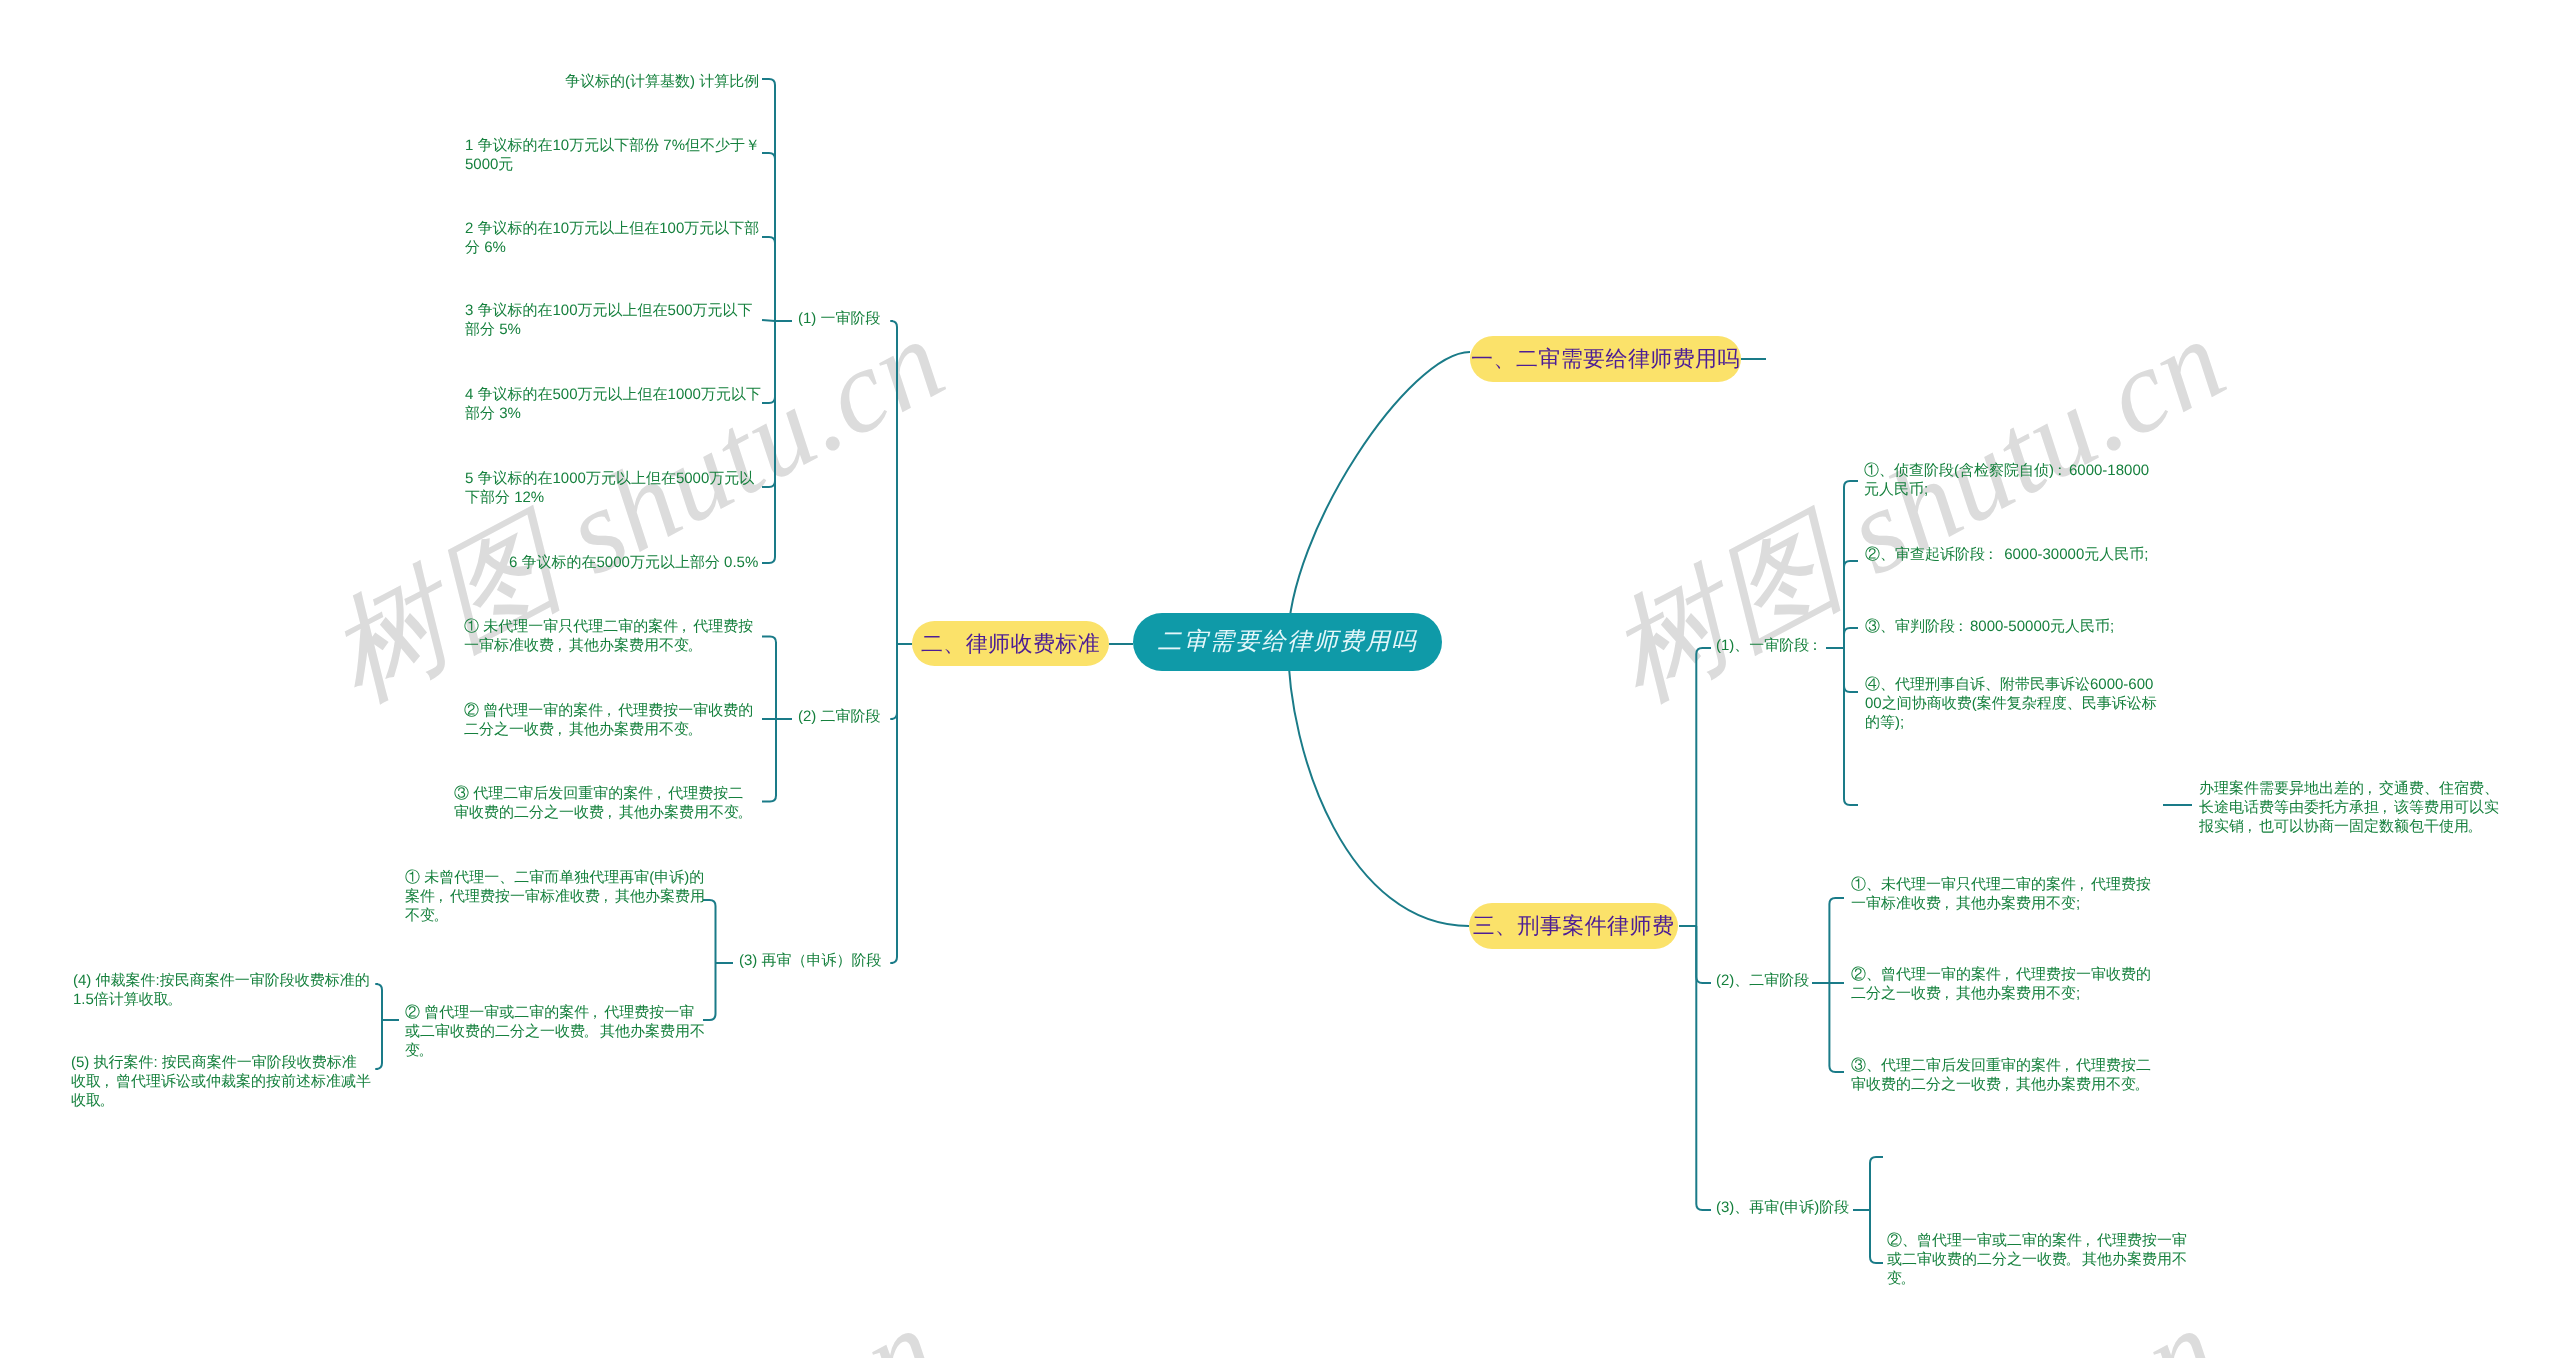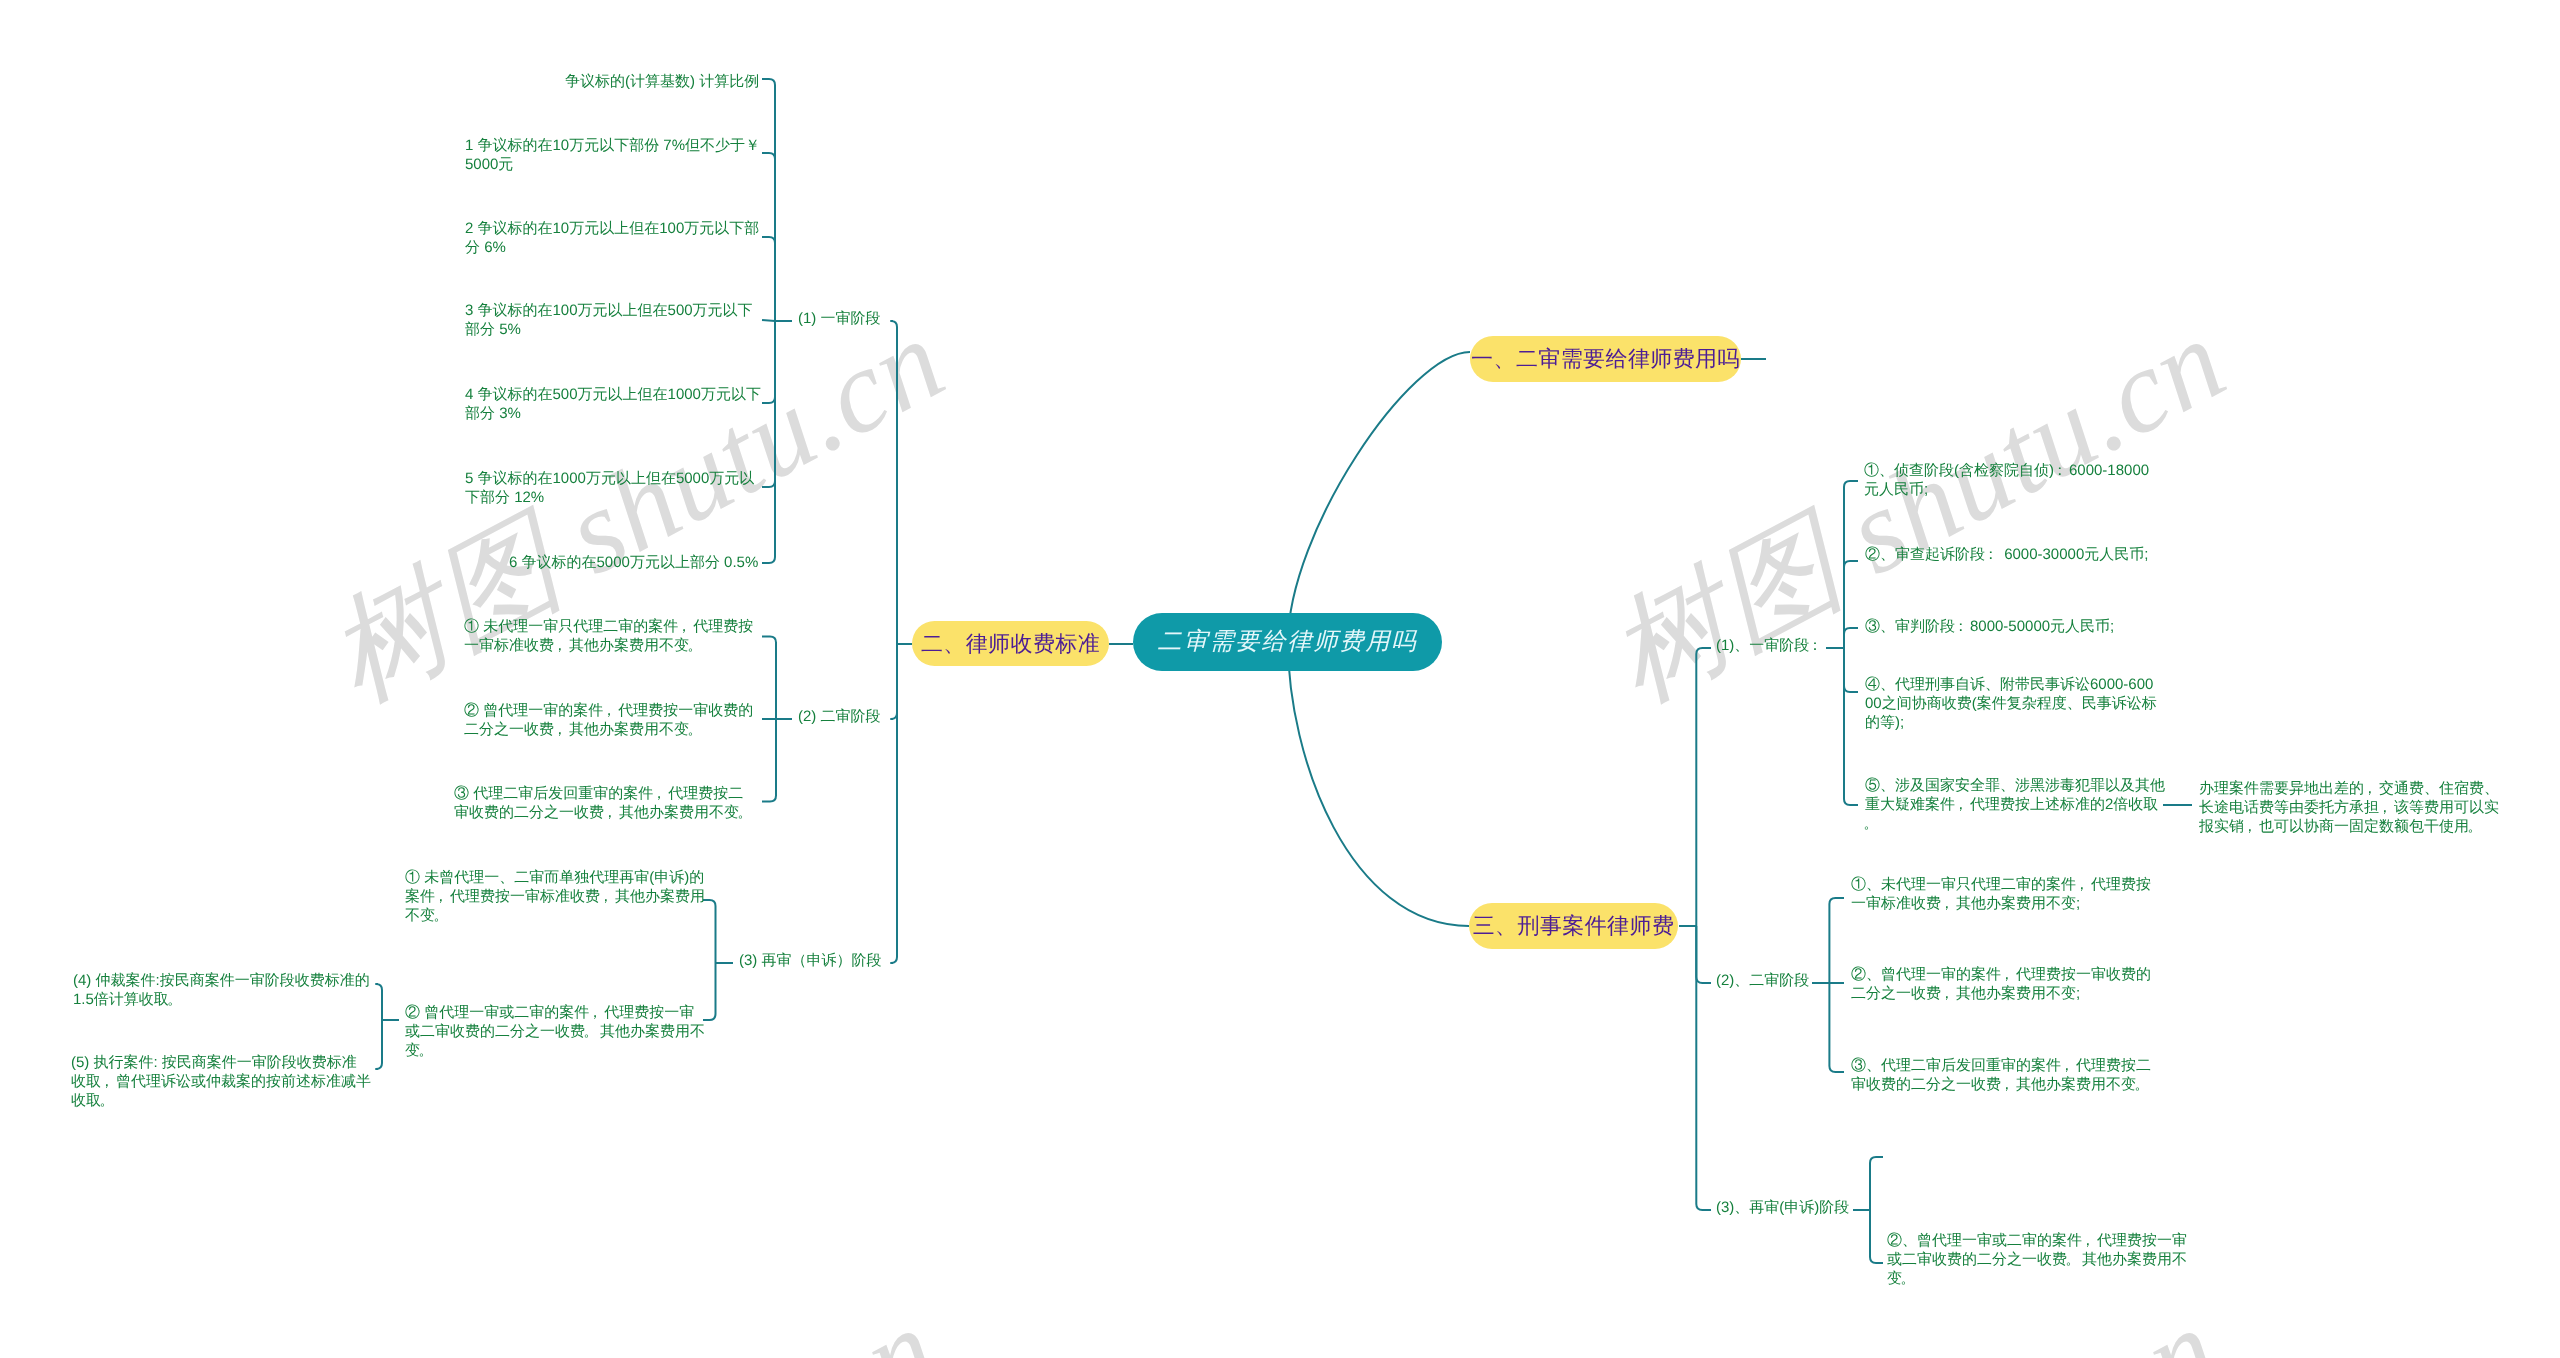--- a/index.html
+++ b/index.html
@@ -91,21 +91,20 @@
 <div class="tn" style="left:405.4px;top:868.3px;width:302px">① 未曾代理一、二审而单独代理再审(申诉)的案件<i class="cp">，</i>代理费按一审标准收费<i class="cp">，</i>其他办案费用不变<i class="cp">。</i></div>
 <div class="tn" style="left:405.4px;top:1003.3px;width:302px">② 曾代理一审或二审的案件<i class="cp">，</i>代理费按一审或二审收费的二分之一收费<i class="cp">。</i>其他办案费用不变<i class="cp">。</i></div>
 <div class="tn" style="left:72.6px;top:970.6px;width:302px">(4) 仲裁案件:按民商案件一审阶段收费标准的1.5倍计算收取<i class="cp">。</i></div>
 <div class="tn" style="left:71.2px;top:1053.0px;width:300.8px">(5) 执行案件: 按民商案件一审阶段收费标准收取<i class="cp">，</i>曾代理诉讼或仲裁案的按前述标准减半收取<i class="cp">。</i></div>
 <div class="tn" style="left:738.7px;top:950.7px;width:302px">(3) 再审（申诉）阶段</div>
 <div class="tn" style="left:1715.9px;top:636.3px;width:302px">(1)、一审阶段<i class="cp">：</i></div>
 <div class="tn" style="left:1864.0px;top:461.2px;width:300.0px">①、侦查阶段(含检察院自侦)<i class="cp">：</i>6000-18000元人民币;</div>
 <div class="tn" style="left:1864.7px;top:544.7px;width:302px">②、审查起诉阶段<i class="cp">：</i> 6000-30000元人民币;</div>
 <div class="tn" style="left:1865.3px;top:617px;width:302px">③、审判阶段<i class="cp">：</i>8000-50000元人民币;</div>
 <div class="tn" style="left:1865.3px;top:675.1px;width:296.6px">④、代理刑事自诉、附带民事诉讼6000-60000之间协商收费(案件复杂程度、民事诉讼标的等);</div>
-<div class="tn" style="left:1865.3px;top:776.1px;width:302px">⑤、涉及国家安全罪、涉黑涉毒犯罪以及其他重大疑难案件<i class="cp">，</i>代理费按上述标准的2倍收取<i class="cp">。</i></div>
 <div class="tn" style="left:2198.7px;top:779.0px;width:302px">办理案件需要异地出差的<i class="cp">，</i>交通费、住宿费、长途电话费等由委托方承担<i class="cp">，</i>该等费用可以实报实销<i class="cp">，</i>也可以协商一固定数额包干使用<i class="cp">。</i></div>
 <div class="tn" style="left:1715.6px;top:971.4px;width:302px">(2)、二审阶段</div>
 <div class="tn" style="left:1850.7px;top:874.9px;width:302px">①、未代理一审只代理二审的案件<i class="cp">，</i>代理费按一审标准收费<i class="cp">，</i>其他办案费用不变;</div>
 <div class="tn" style="left:1850.7px;top:965.3px;width:302px">②、曾代理一审的案件<i class="cp">，</i>代理费按一审收费的二分之一收费<i class="cp">，</i>其他办案费用不变;</div>
 <div class="tn" style="left:1850.7px;top:1055.7px;width:302px">③、代理二审后发回重审的案件<i class="cp">，</i>代理费按二审收费的二分之一收费<i class="cp">，</i>其他办案费用不变<i class="cp">。</i></div>
 <div class="tn" style="left:1715.6px;top:1197.7px;width:302px">(3)、再审(申诉)阶段</div>
 <div class="tn" style="left:1887.3px;top:1231.3px;width:302px">②、曾代理一审或二审的案件<i class="cp">，</i>代理费按一审或二审收费的二分之一收费<i class="cp">。</i>其他办案费用不变<i class="cp">。</i></div>
 <div id="rootnode">二审需要给律师费用吗</div>
 <div class="bnode" style="left:1470px;top:336px;width:271px;height:46px">一、二审需要给律师费用吗</div>
 <div class="bnode" style="left:912px;top:621px;width:197px;height:45px">二、律师收费标准</div>

